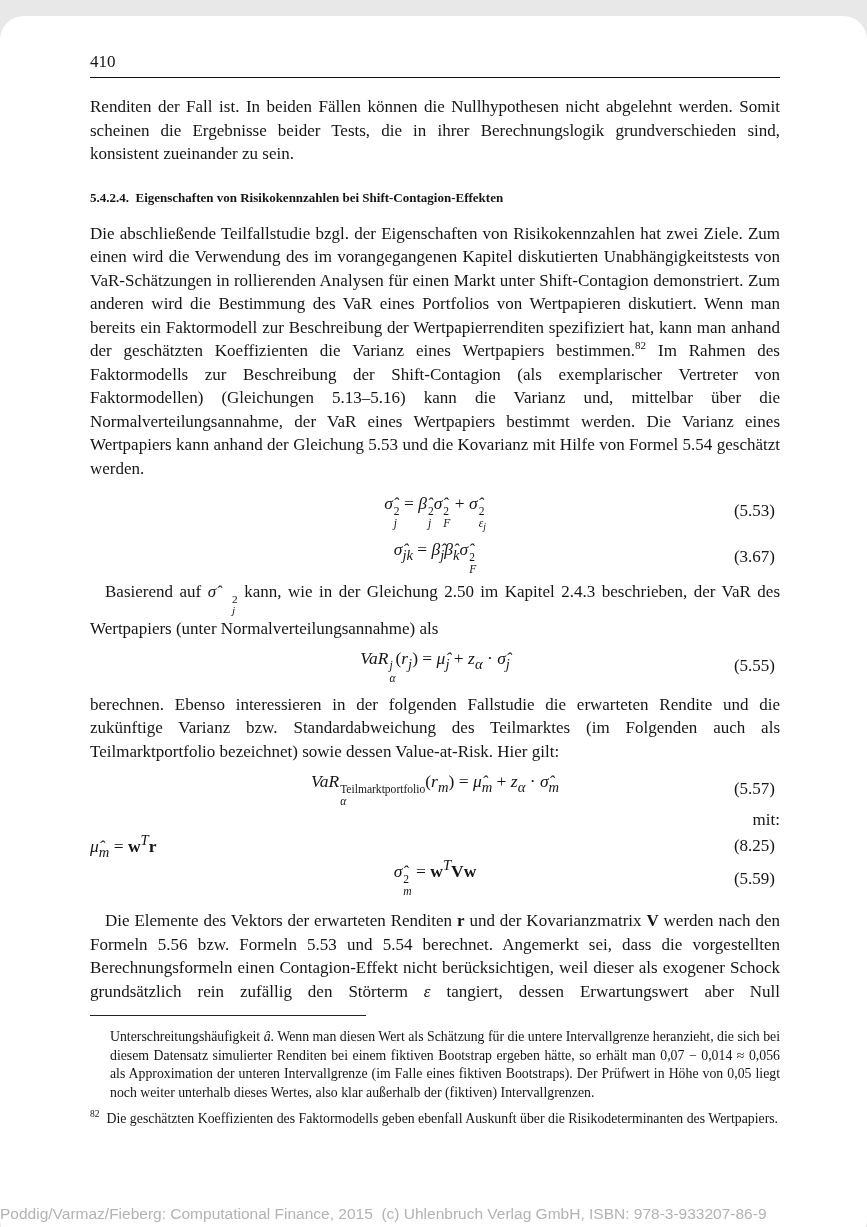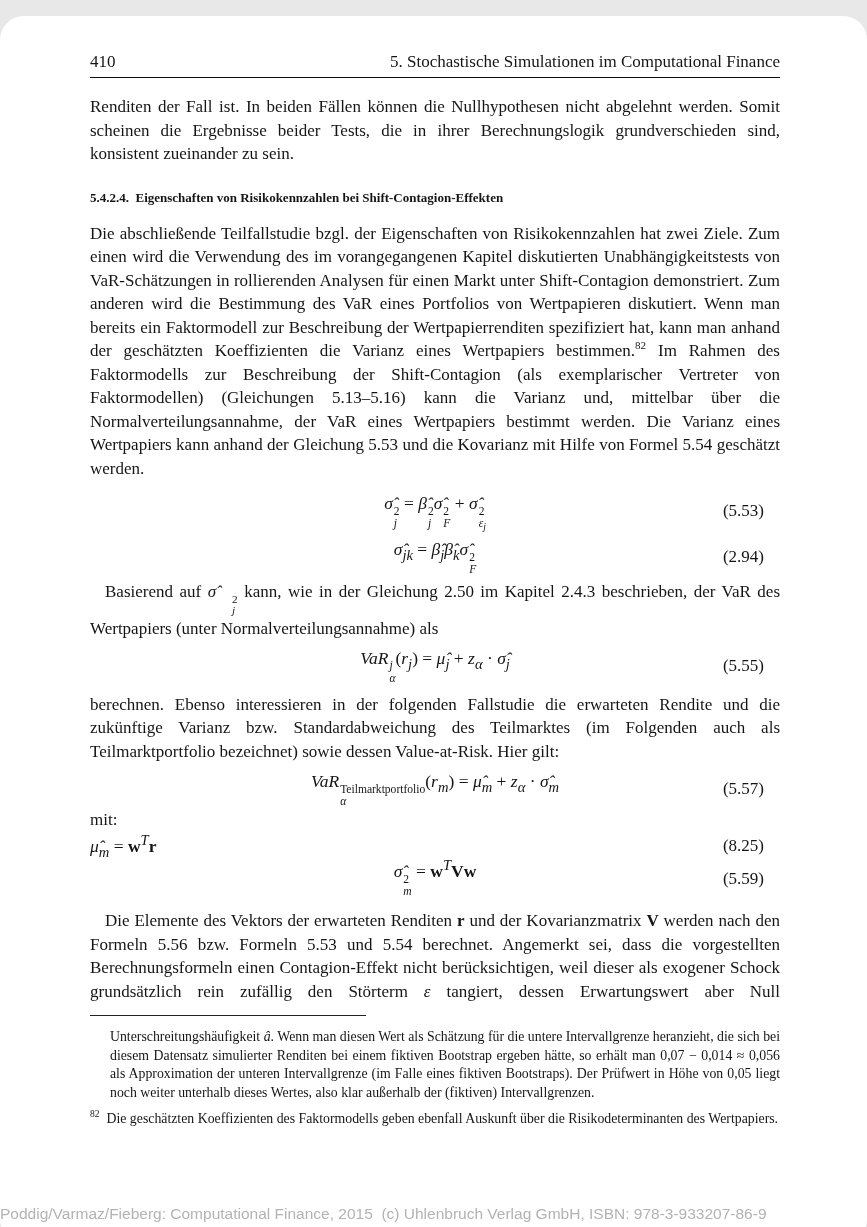--- a/index.html
+++ b/index.html
@@ -32,31 +32,31 @@
   .indent{text-indent:15px;}
   .justify-last{text-align-last:justify;}
   .sec-heading{
     margin:21px 0 13px 0;
     font-size:13px;line-height:22px;font-weight:bold;
   }
   
   .eqrow{position:relative;text-align:center;font-size:17.5px;}
   .eq-f{display:inline-block;line-height:1.2;}
   .eq-n{
-    position:absolute;right:16px;top:50%;transform:translateY(-50%);
+    position:absolute;right:5px;top:50%;transform:translateY(-50%);
     font-size:17px;font-style:normal;
   }
   .eq-553{margin-top:13px;min-height:36px;display:flex;align-items:center;justify-content:center;}
   .eq-554{margin-top:10px;min-height:34px;display:flex;align-items:center;justify-content:center;}
   .eq-555{margin-top:6px;min-height:38px;display:flex;align-items:center;justify-content:center;}
   .eq-556{margin-top:0;min-height:30px;display:flex;align-items:center;justify-content:center;}
   .eq-557{margin-top:6px;min-height:40px;display:flex;align-items:center;justify-content:center;}
   .eq-558{margin-top:0;min-height:30px;display:flex;align-items:center;justify-content:flex-start;}
   .eq-559{margin-top:0;min-height:32px;display:flex;align-items:center;justify-content:center;}
-  .mit-row{text-align:left;font-size:17px;line-height:22px;}
+  .mit-row{text-align:right;font-size:17px;line-height:22px;}
   
   .supsub{
     display:inline-flex;flex-direction:column;justify-content:center;
     vertical-align:-0.5em;font-size:0.66em;line-height:1.05;
     text-align:left;padding-left:1px;
   }
   .supsub .s-sup{display:block;}
   .supsub .s-sub{display:block;}
   sub,sup{line-height:0;}
   
@@ -75,21 +75,20 @@
     font-size:15.5px;color:#b3b3b3;
   }
 </style>
 </head>
 <body>
 
 <div class="page">
 
   <div class="header">
     <span>410</span>
-    <span>5.  Stochastische Simulationen im Computational Finance</span>
   </div>
 
   <p class="para mt-intro">Renditen der Fall ist. In beiden Fällen können die Nullhypothesen nicht abgelehnt werden. Somit scheinen die Ergebnisse beider Tests, die in ihrer Berechnungslogik grundverschieden sind, konsistent zueinander zu sein.</p>
 
   <h2 class="sec-heading"><span>5.4.2.4.</span>&nbsp;&nbsp;<span>Eigenschaften von Risikokennzahlen bei Shift-Contagion-Effekten</span></h2>
 
   <p class="para">Die abschließende Teilfallstudie bzgl. der Eigenschaften von Risikokennzahlen hat zwei Ziele. Zum einen wird die Verwendung des im vorangegangenen Kapitel diskutierten Unabhängigkeitstests von VaR-Schätzungen in rollierenden Analysen für einen Markt unter Shift-Contagion demonstriert. Zum anderen wird die Bestimmung des VaR eines Portfolios von Wertpapieren diskutiert. Wenn man bereits ein Faktormodell zur Beschreibung der Wertpapierrenditen spezifiziert hat, kann man anhand der geschätzten Koeffizienten die Varianz eines Wertpapiers bestimmen.<sup>82</sup> Im Rahmen des Faktormodells zur Beschreibung der Shift-Contagion (als exemplarischer Vertreter von Faktormodellen) (Gleichungen 5.13–5.16) kann die Varianz und, mittelbar über die Normalverteilungsannahme, der VaR eines Wertpapiers bestimmt werden. Die Varianz eines Wertpapiers kann anhand der Gleichung 5.53 und die Kovarianz mit Hilfe von Formel 5.54 geschätzt werden.</p>
 
   <div class="eqrow eq-553">
     <span class="eq-f"><i>σ̂</i><span class="supsub">
@@ -106,21 +105,21 @@
           <span class="s-sub"><i>ε</i><sub><i>j</i></sub></span>
         </span></span>
     <span class="eq-n">(5.53)</span>
   </div>
 
   <div class="eqrow eq-554">
     <span class="eq-f"><i>σ̂</i><sub><i>jk</i></sub> = <i>β̂</i><sub><i>j</i></sub><i>β̂</i><sub><i>k</i></sub><i>σ̂</i><span class="supsub">
           <span class="s-sup">2</span>
           <span class="s-sub"><i>F</i></span>
         </span></span>
-    <span class="eq-n">(2.94)</span>
+    <span class="eq-n">(3.67)</span>
   </div>
 
   <p class="para indent" style="margin-top:5px;">Basierend auf <i>σ̂</i><span class="supsub">
         <span class="s-sup">2</span>
         <span class="s-sub"><i>j</i></span>
       </span> kann, wie in der Gleichung 2.50 im Kapitel 2.4.3 beschrieben, der VaR des Wertpapiers (unter Normalverteilungsannahme) als</p>
 
   <div class="eqrow eq-555">
     <span class="eq-f"><i>VaR</i><span class="supsub">
           <span class="s-sup"><i>j</i></span>

